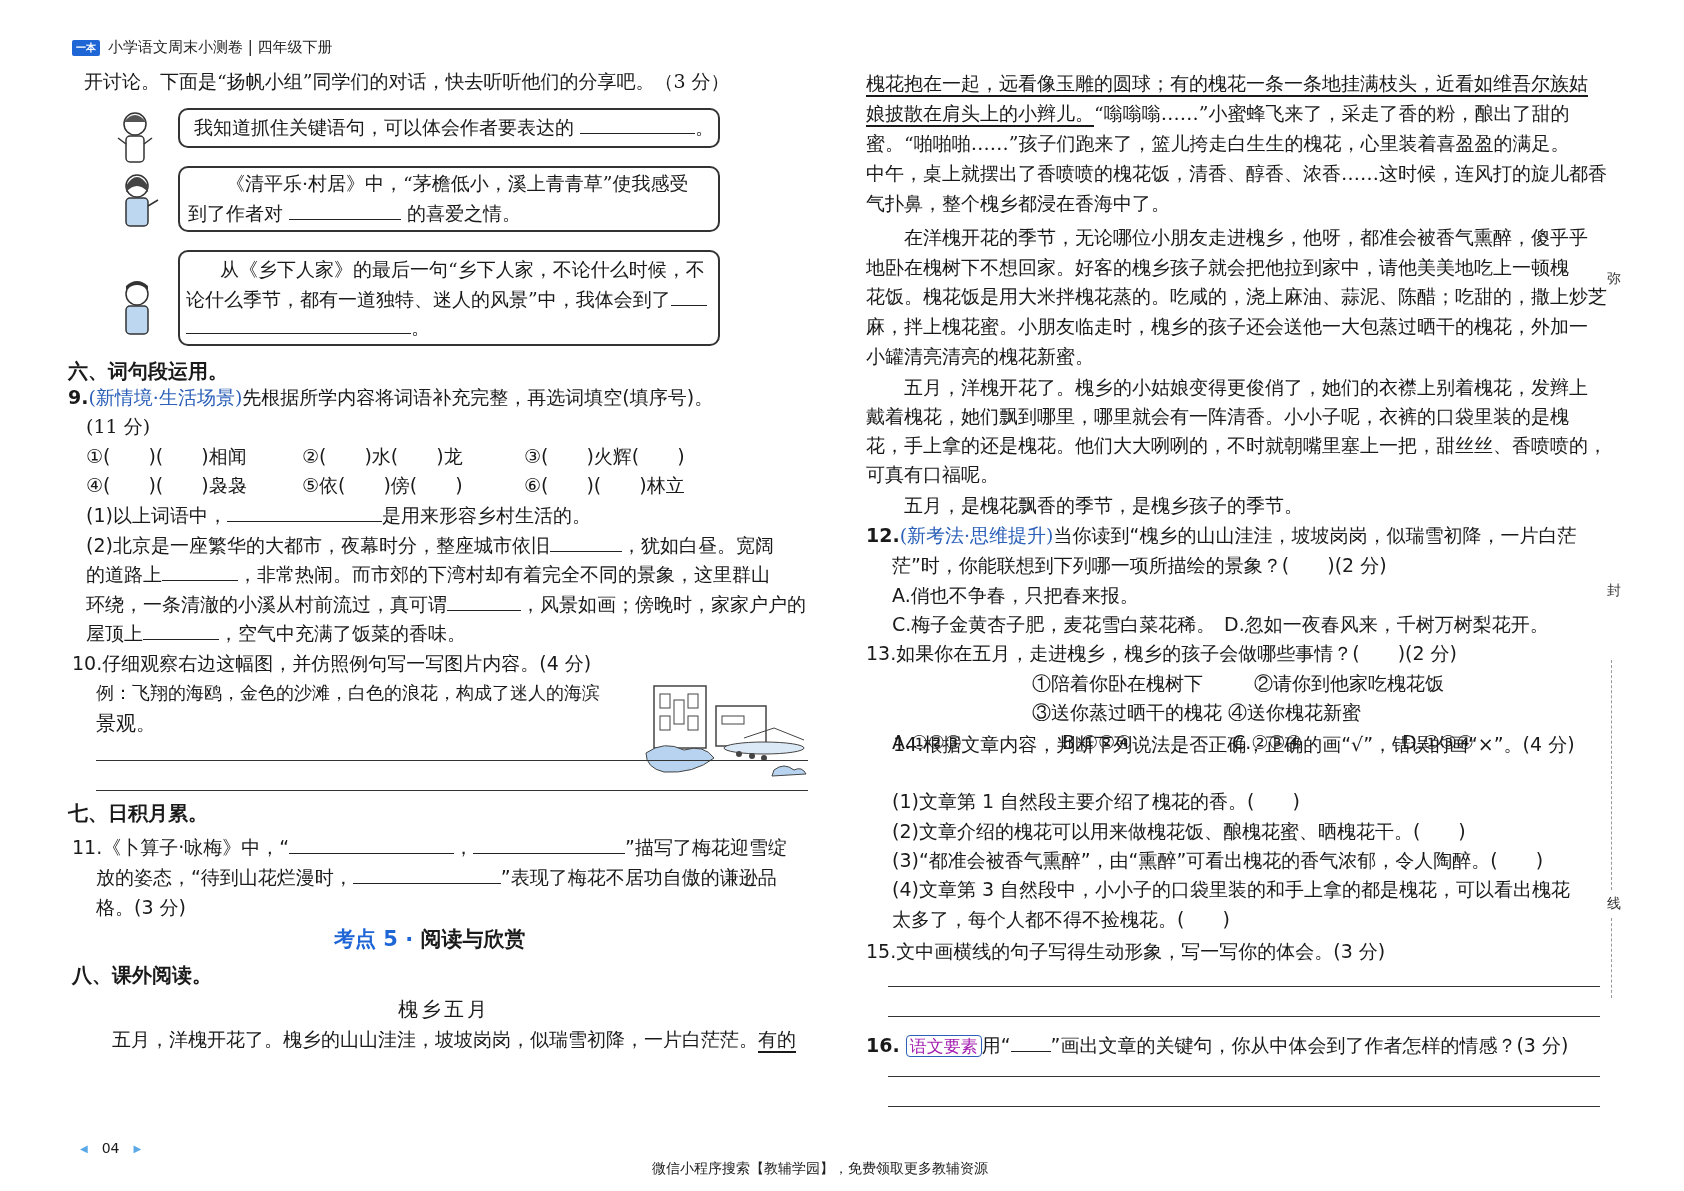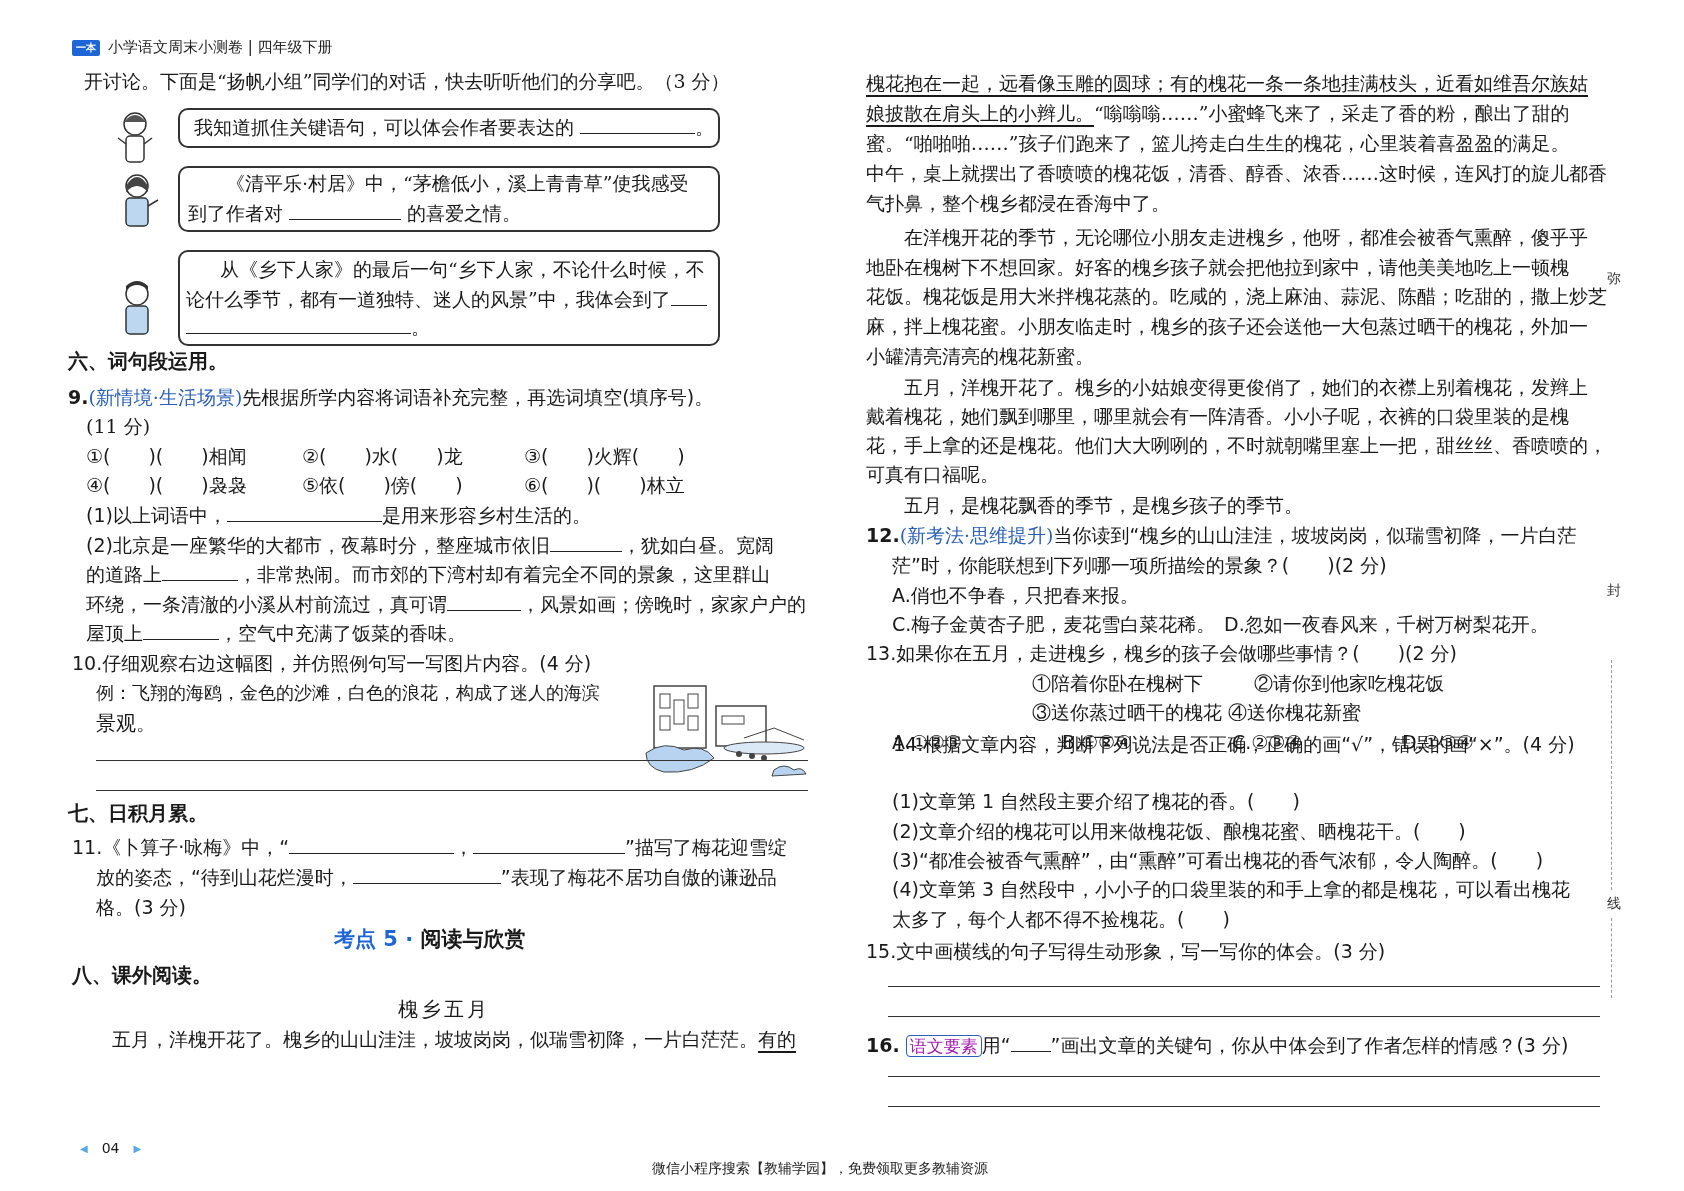--- a/index.html
+++ b/index.html
@@ -77,21 +77,21 @@
 <div class="abs bubble" style="left:178px; top:250px; width:538px; height:92px;">
   <div class="line" style="position:absolute; left:40px; top:2px;">从《乡下人家》的最后一句“乡下人家，不论什么时候，不</div>
   <div class="line" style="position:absolute; left:6px; top:32px;">
     <span>论什么季节，都有一道独特、迷人的风景”中，我体会到了</span><span class="blank" style="width:36px;"></span>
   </div>
   <div class="line" style="position:absolute; left:6px; top:60px;">
     <span class="blank" style="width:225px;"></span><span>。</span>
   </div>
 </div>
 
-<div class="abs sec-title" style="left:68px; top:348px;">六、词句段运用。</div>
+<div class="abs sec-title" style="left:68px; top:358px;">六、词句段运用。</div>
 <div class="abs line" style="left:68px; top:382px;">
   <span class="bold sans">9.</span><span class="blue">(新情境·生活场景)</span><span class="sans">先根据所学内容将词语补充完整，再选词填空(填序号)。</span>
 </div>
 <div class="abs line" style="left:86px; top:411px;">(11 分)</div>
 <div class="abs line sans" style="left:86px; top:441px; display:flex;">
   <span style="width:216px;">①(　　)(　　)相闻</span>
   <span style="width:222px;">②(　　)水(　　)龙</span>
   <span>③(　　)火辉(　　)</span>
 </div>
 <div class="abs line sans" style="left:86px; top:470px; display:flex;">

